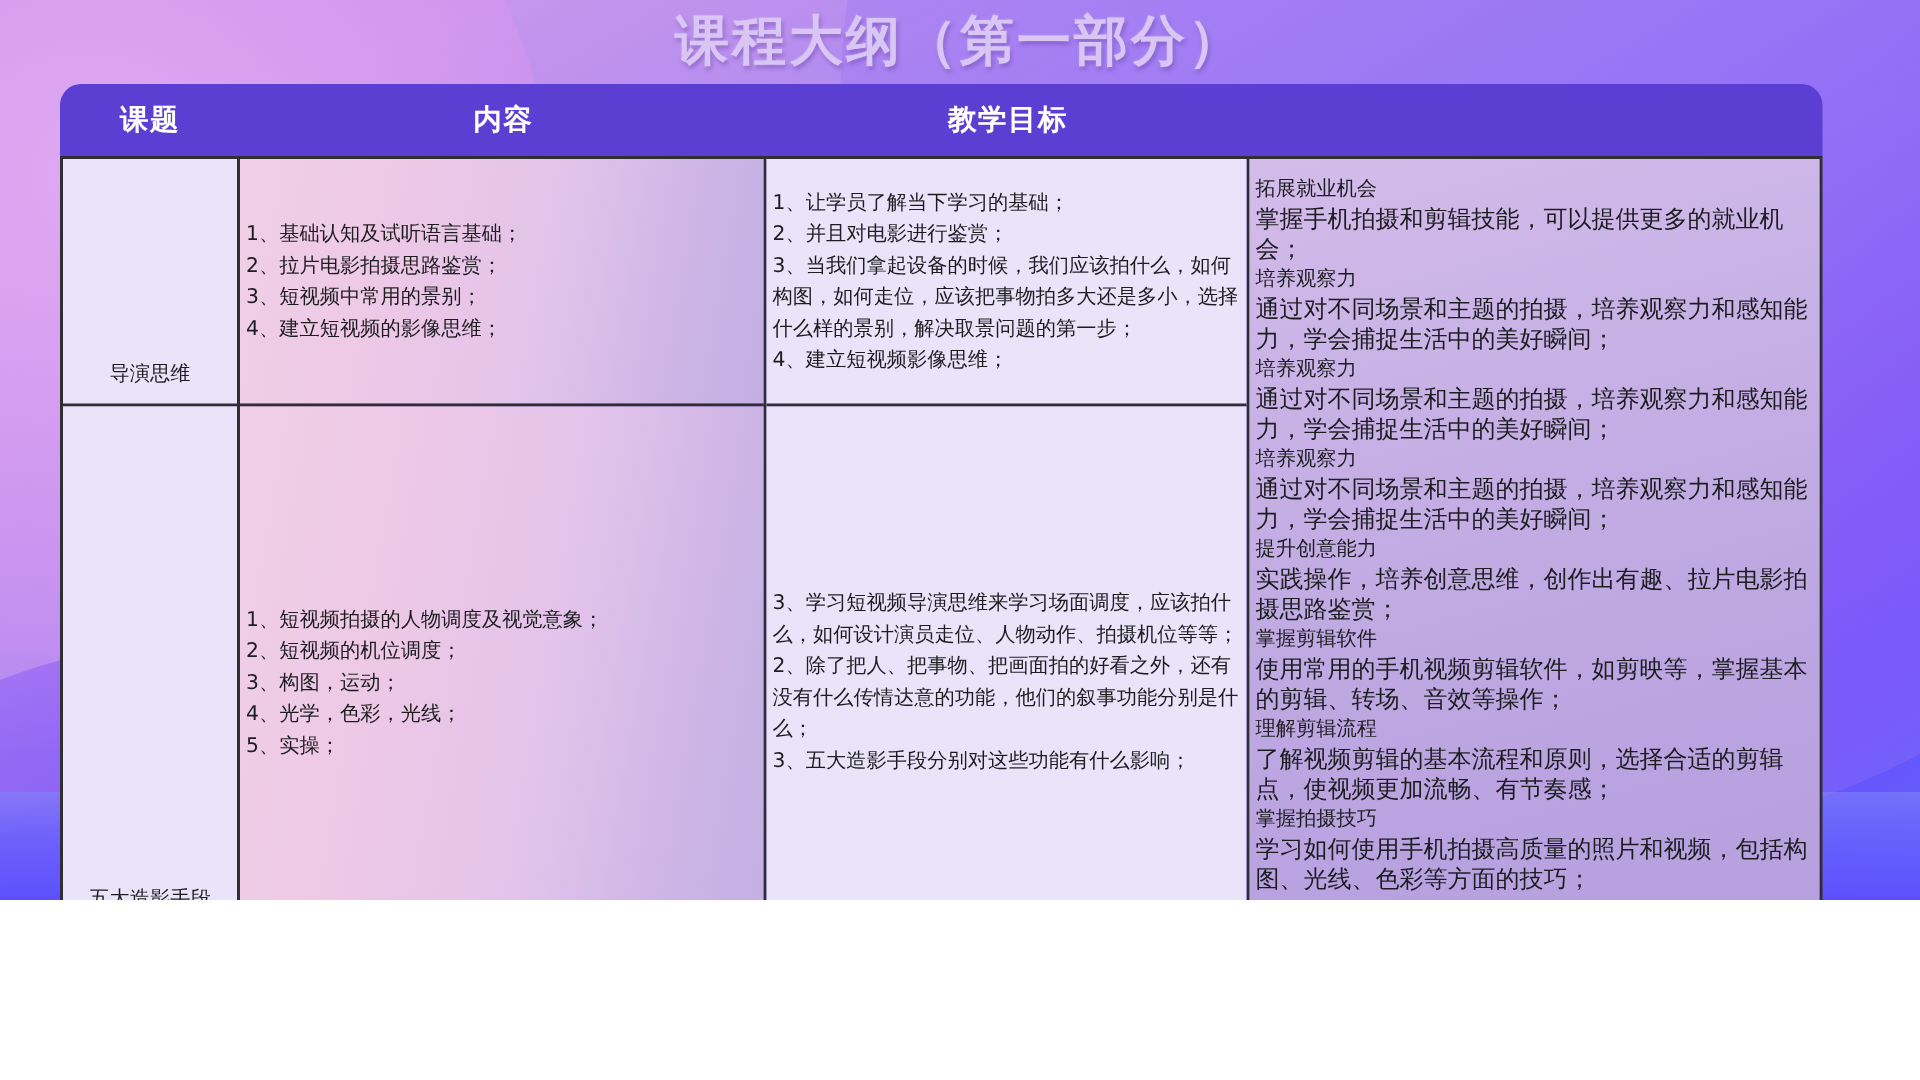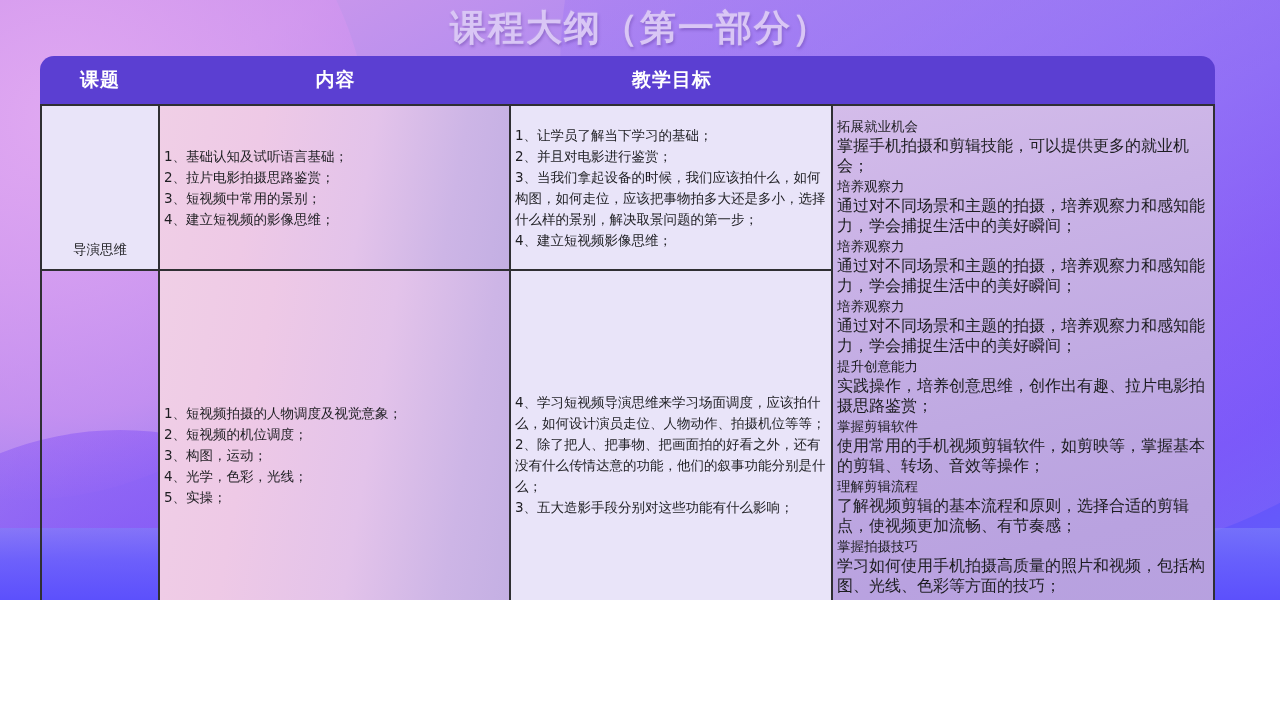--- a/index.html
+++ b/index.html
@@ -189,20 +189,26 @@
       <div class="th w2">内容</div>
       <div class="th w3">教学目标</div>
     </div>
 
     <div class="tbody">
 
       <div class="col w1">
         <div class="cell c1-bg r1 topic-cell row-div">
           <div>导演思维</div>
         </div>
+        <div class="cell c1-bg r2 topic-cell">
+          <div>
+            <div>五大造影手段</div>
+            <div>的功能</div>
+          </div>
+        </div>
       </div>
 
       <div class="col w2">
         <div class="cell c2-bg r1 vcenter lines row-div">
           <p>1、基础认知及试听语言基础；</p>
           <p>2、拉片电影拍摄思路鉴赏；</p>
           <p>3、短视频中常用的景别；</p>
           <p>4、建立短视频的影像思维；</p>
         </div>
         <div class="cell c2-bg r2 vcenter lines">
@@ -215,21 +221,21 @@
       </div>
 
       <div class="col w3">
         <div class="cell c3-bg r1 vcenter lines row-div">
           <p>1、让学员了解当下学习的基础；</p>
           <p>2、并且对电影进行鉴赏；</p>
           <p>3、当我们拿起设备的时候，我们应该拍什么，如何构图，如何走位，应该把事物拍多大还是多小，选择什么样的景别，解决取景问题的第一步；</p>
           <p>4、建立短视频影像思维；</p>
         </div>
         <div class="cell c3-bg r2 vcenter lines">
-          <p>4、学习短视频导演思维来学习场面调度，应该拍什么，如何设计演员走位、人物动作、拍摄机位等等；</p>
+          <p>3、学习短视频导演思维来学习场面调度，应该拍什么，如何设计演员走位、人物动作、拍摄机位等等；</p>
           <p>2、除了把人、把事物、把画面拍的好看之外，还有没有什么传情达意的功能，他们的叙事功能分别是什么；</p>
           <p>3、五大造影手段分别对这些功能有什么影响；</p>
         </div>
       </div>
 
       <div class="col w4">
         <div class="cell c4-bg rfull gain">
           <b>拓展就业机会</b>
           <span>掌握手机拍摄和剪辑技能，可以提供更多的就业机会；</span>
           <b>培养观察力</b>

